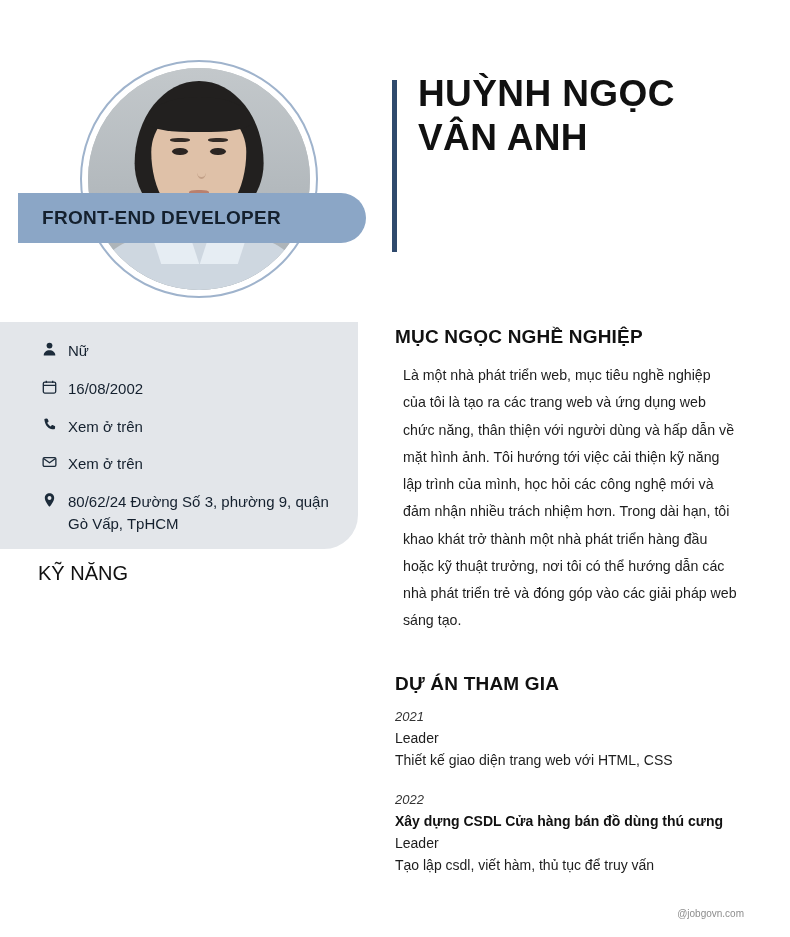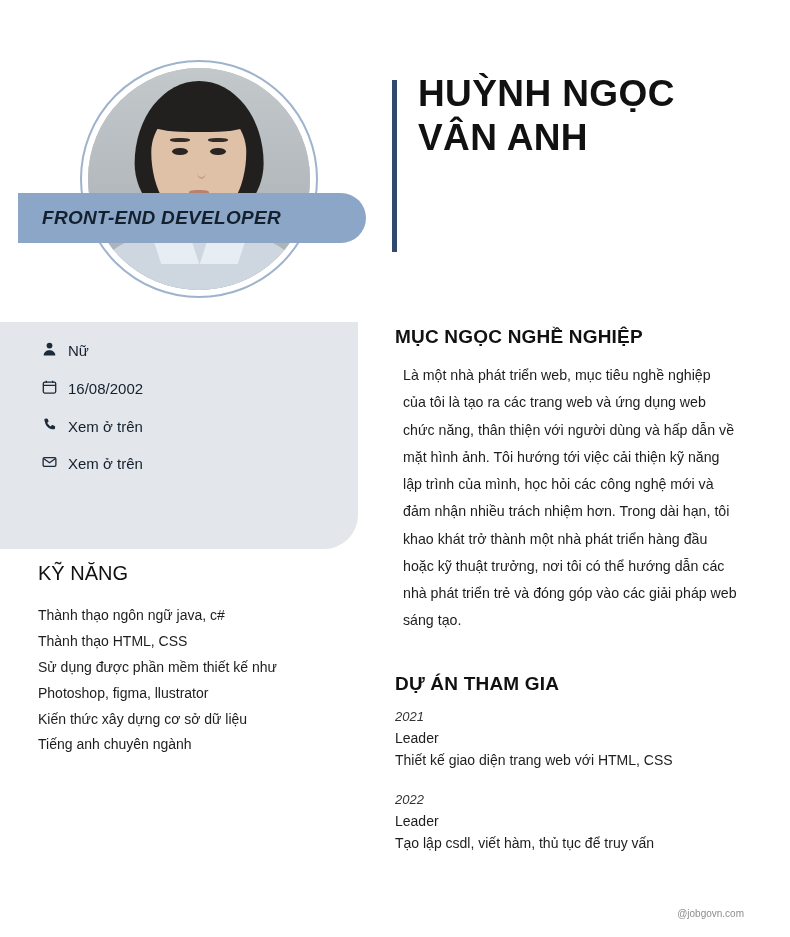--- a/index.html
+++ b/index.html
@@ -167,21 +167,20 @@
     display: flex;
     align-items: center;
     padding-left: 24px;
   }
   .role-banner span {
     font-size: 19px;
     font-weight: 700;
     color: #14202e;
     letter-spacing: 0.3px;
     text-transform: uppercase;
-    font-style: italic;
   }
 
   
   .contact {
     position: absolute;
     left: 42px;
     top: 340px;
     width: 300px;
   }
   .contact-row {
@@ -350,52 +349,54 @@
   <div class="contact-row">
     <span class="ic">
       <svg width="15" height="16" viewBox="0 0 16 16" fill="none" stroke="currentColor" stroke-width="1.4">
           <rect x="1.2" y="3.3" width="13.6" height="9.4" rx="1.4"></rect>
           <path d="m1.6 4.2 6.4 4.6 6.4-4.6"></path>
         </svg>
     </span>
     <span class="txt">Xem ở trên</span>
   </div>
 
+  <div class="contact-row">
+    <span class="ic">
+      <svg width="15" height="16" viewBox="0 0 16 16" fill="currentColor">
+          <path d="M8 .9C5.2.9 3 3.1 3 5.9c0 3.6 4.3 8.7 4.5 8.9.27.3.73.3 1 0 .2-.2 4.5-5.3 4.5-8.9 0-2.8-2.2-5-5-5zm0 7a2.1 2.1 0 1 1 0-4.2 2.1 2.1 0 0 1 0 4.2z"></path>
+        </svg>
+    </span>
+    <span class="txt">80/62/24 Đường Số 3, phường 9, quận Gò Vấp, TpHCM</span>
+  </div>
 
 </div>
 
 <div class="skills">
   <h2 class="sec-title-dark">KỸ NĂNG</h2>
-  <ul>
-    <li>Thành thạo ngôn ngữ java, c#</li>
-    <li>Thành thạo HTML, CSS</li>
-    <li>Sử dụng được phần mềm thiết kế như Photoshop, figma, llustrator</li>
-    <li>Kiến thức xây dựng cơ sở dữ liệu</li>
-    <li>Tiếng anh chuyên ngành</li>
-  </ul>
 </div>
 
 <div class="right">
 
   <section class="objective">
     <h2 class="sec-title">MỤC NGỌC NGHỀ NGHIỆP</h2>
     <p>Là một nhà phát triển web, mục tiêu nghề nghiệp của tôi là tạo ra các trang web và ứng dụng web chức năng, thân thiện với người dùng và hấp dẫn về mặt hình ảnh. Tôi hướng tới việc cải thiện kỹ năng lập trình của mình, học hỏi các công nghệ mới và đảm nhận nhiều trách nhiệm hơn. Trong dài hạn, tôi khao khát trở thành một nhà phát triển hàng đầu hoặc kỹ thuật trưởng, nơi tôi có thể hướng dẫn các nhà phát triển trẻ và đóng góp vào các giải pháp web sáng tạo.</p>
   </section>
 
   <section class="projects">
     <h2 class="sec-title">DỰ ÁN THAM GIA</h2>
 
     <div class="project">
       <div class="year">2021</div>
       <div class="prole">Leader</div>
       <div class="pdesc">Thiết kế giao diện trang web với HTML, CSS</div>
     </div>
 
     <div class="project">
       <div class="year">2022</div>
+      <div class="pname">Xây dựng CSDL Cửa hàng bán đồ dùng thú cưng</div>
       <div class="prole">Leader</div>
       <div class="pdesc">Tạo lập csdl, viết hàm, thủ tục để truy vấn</div>
     </div>
   </section>
 
 </div>
 
 <div class="watermark">@jobgovn.com</div>
 
 </body></html>

